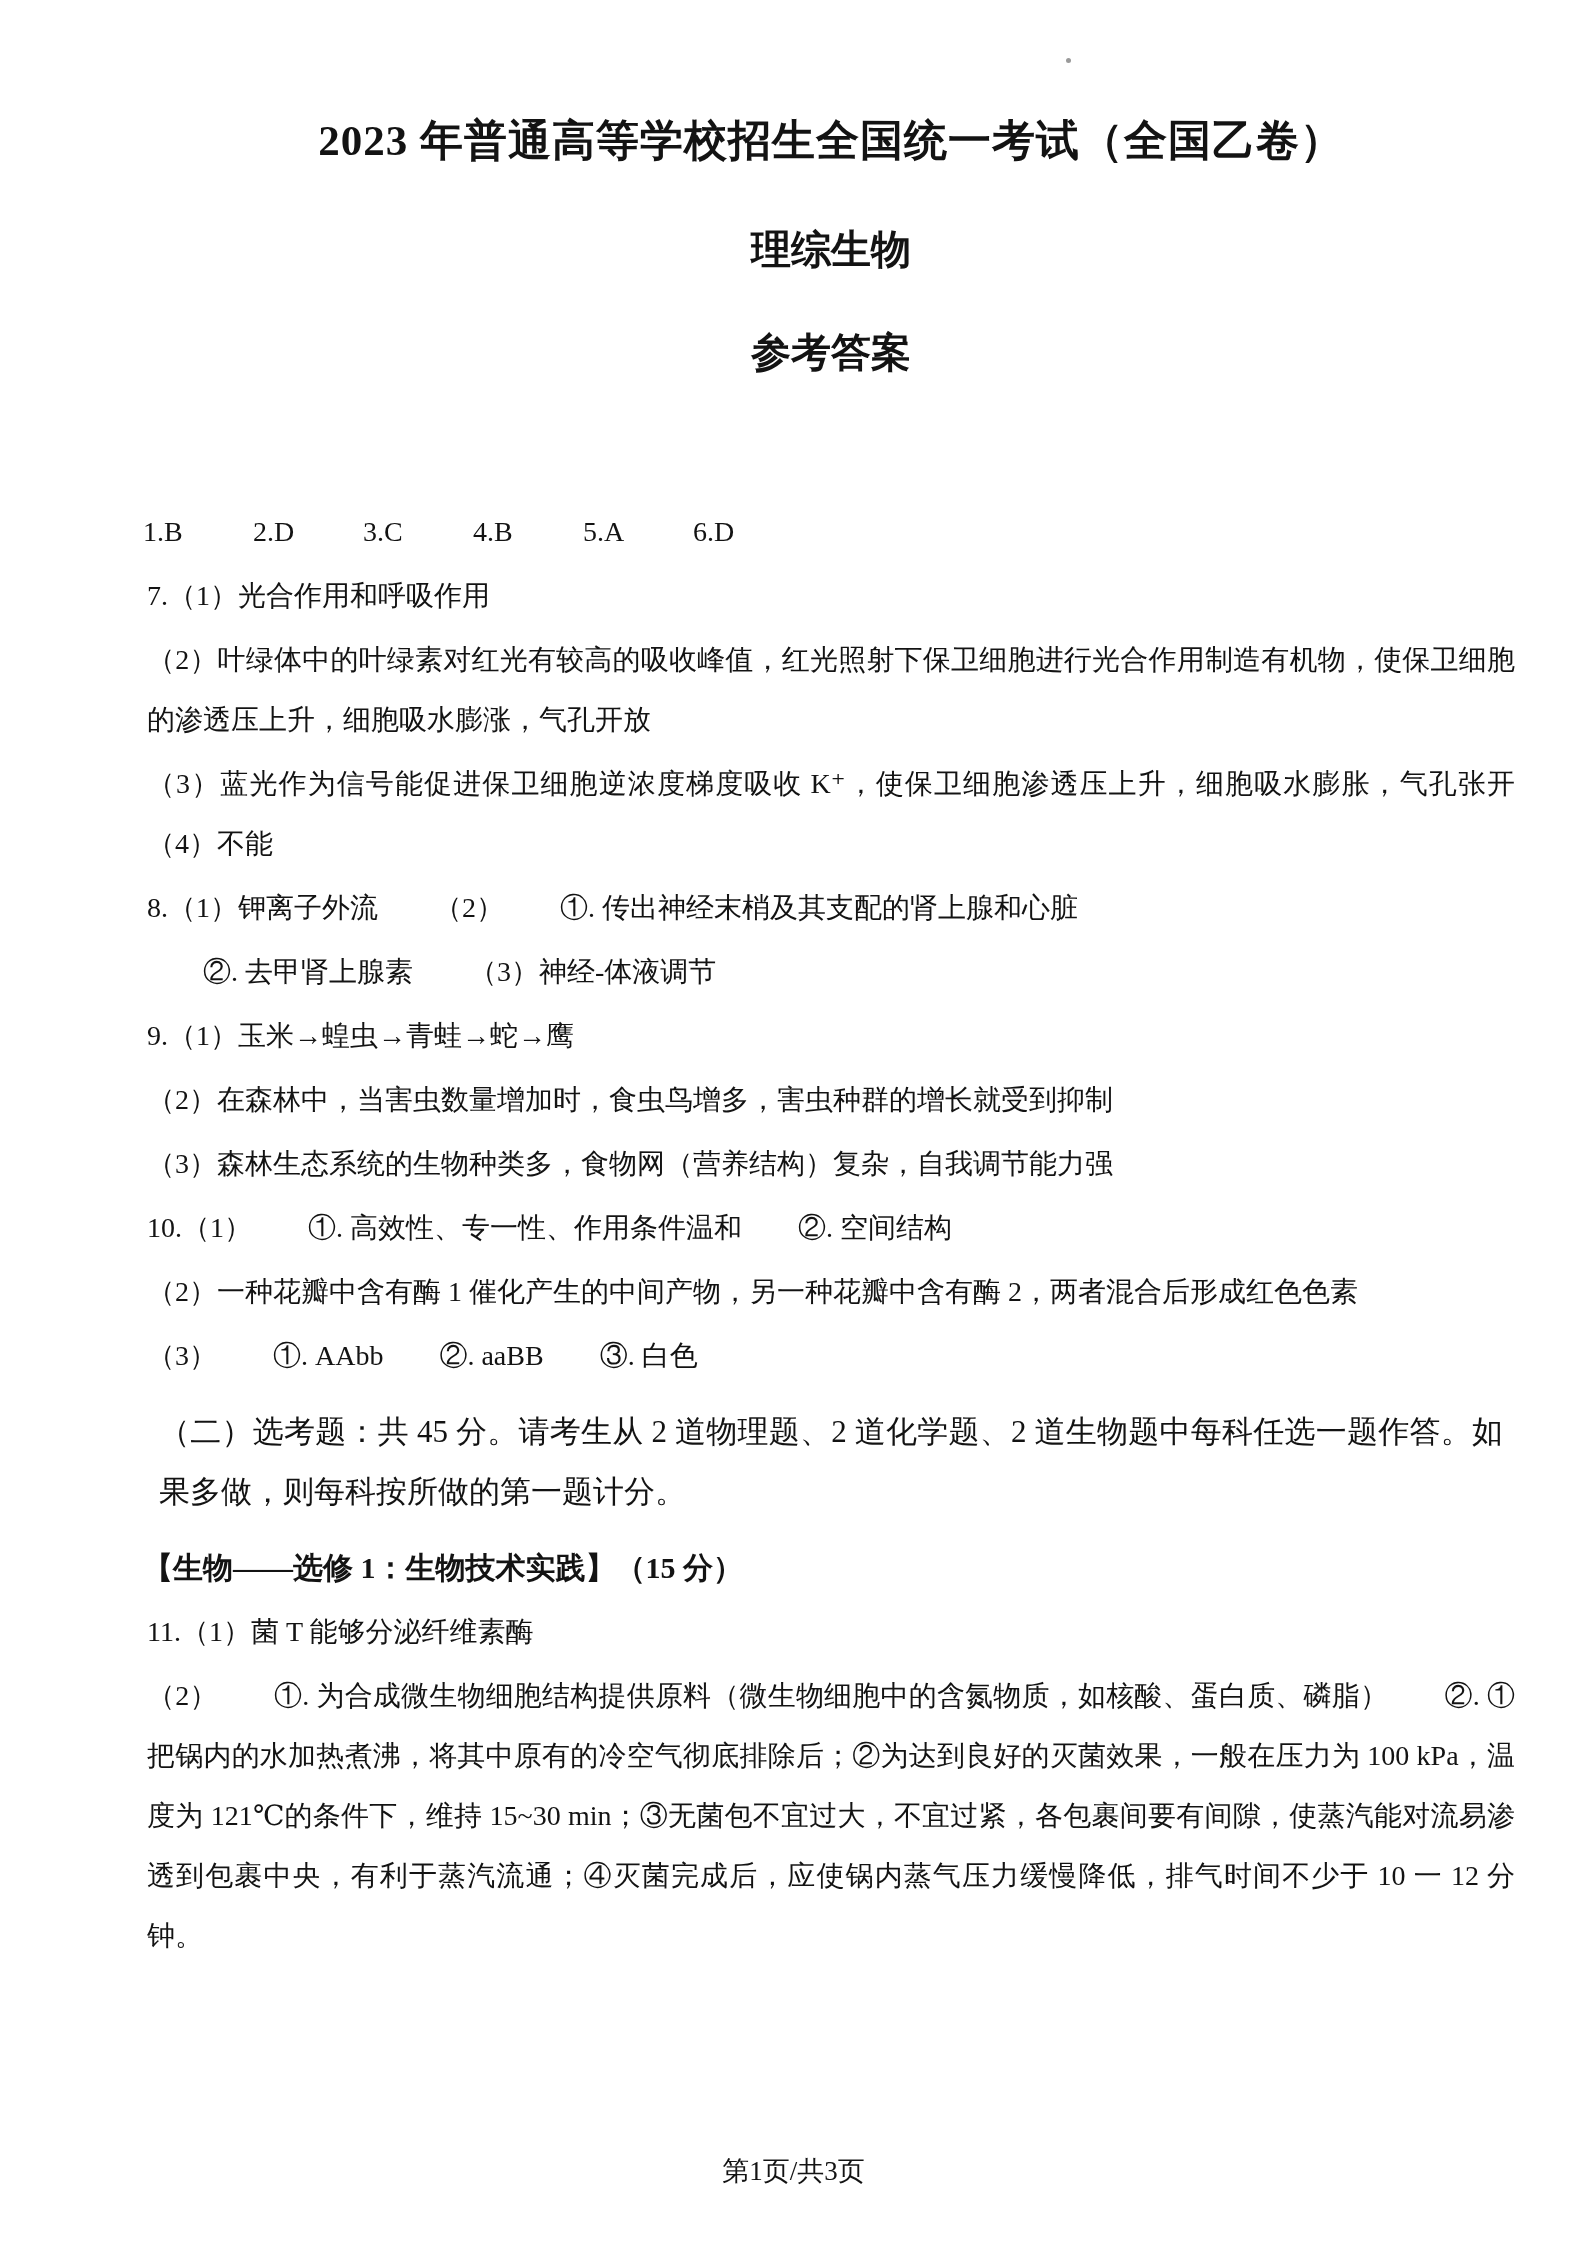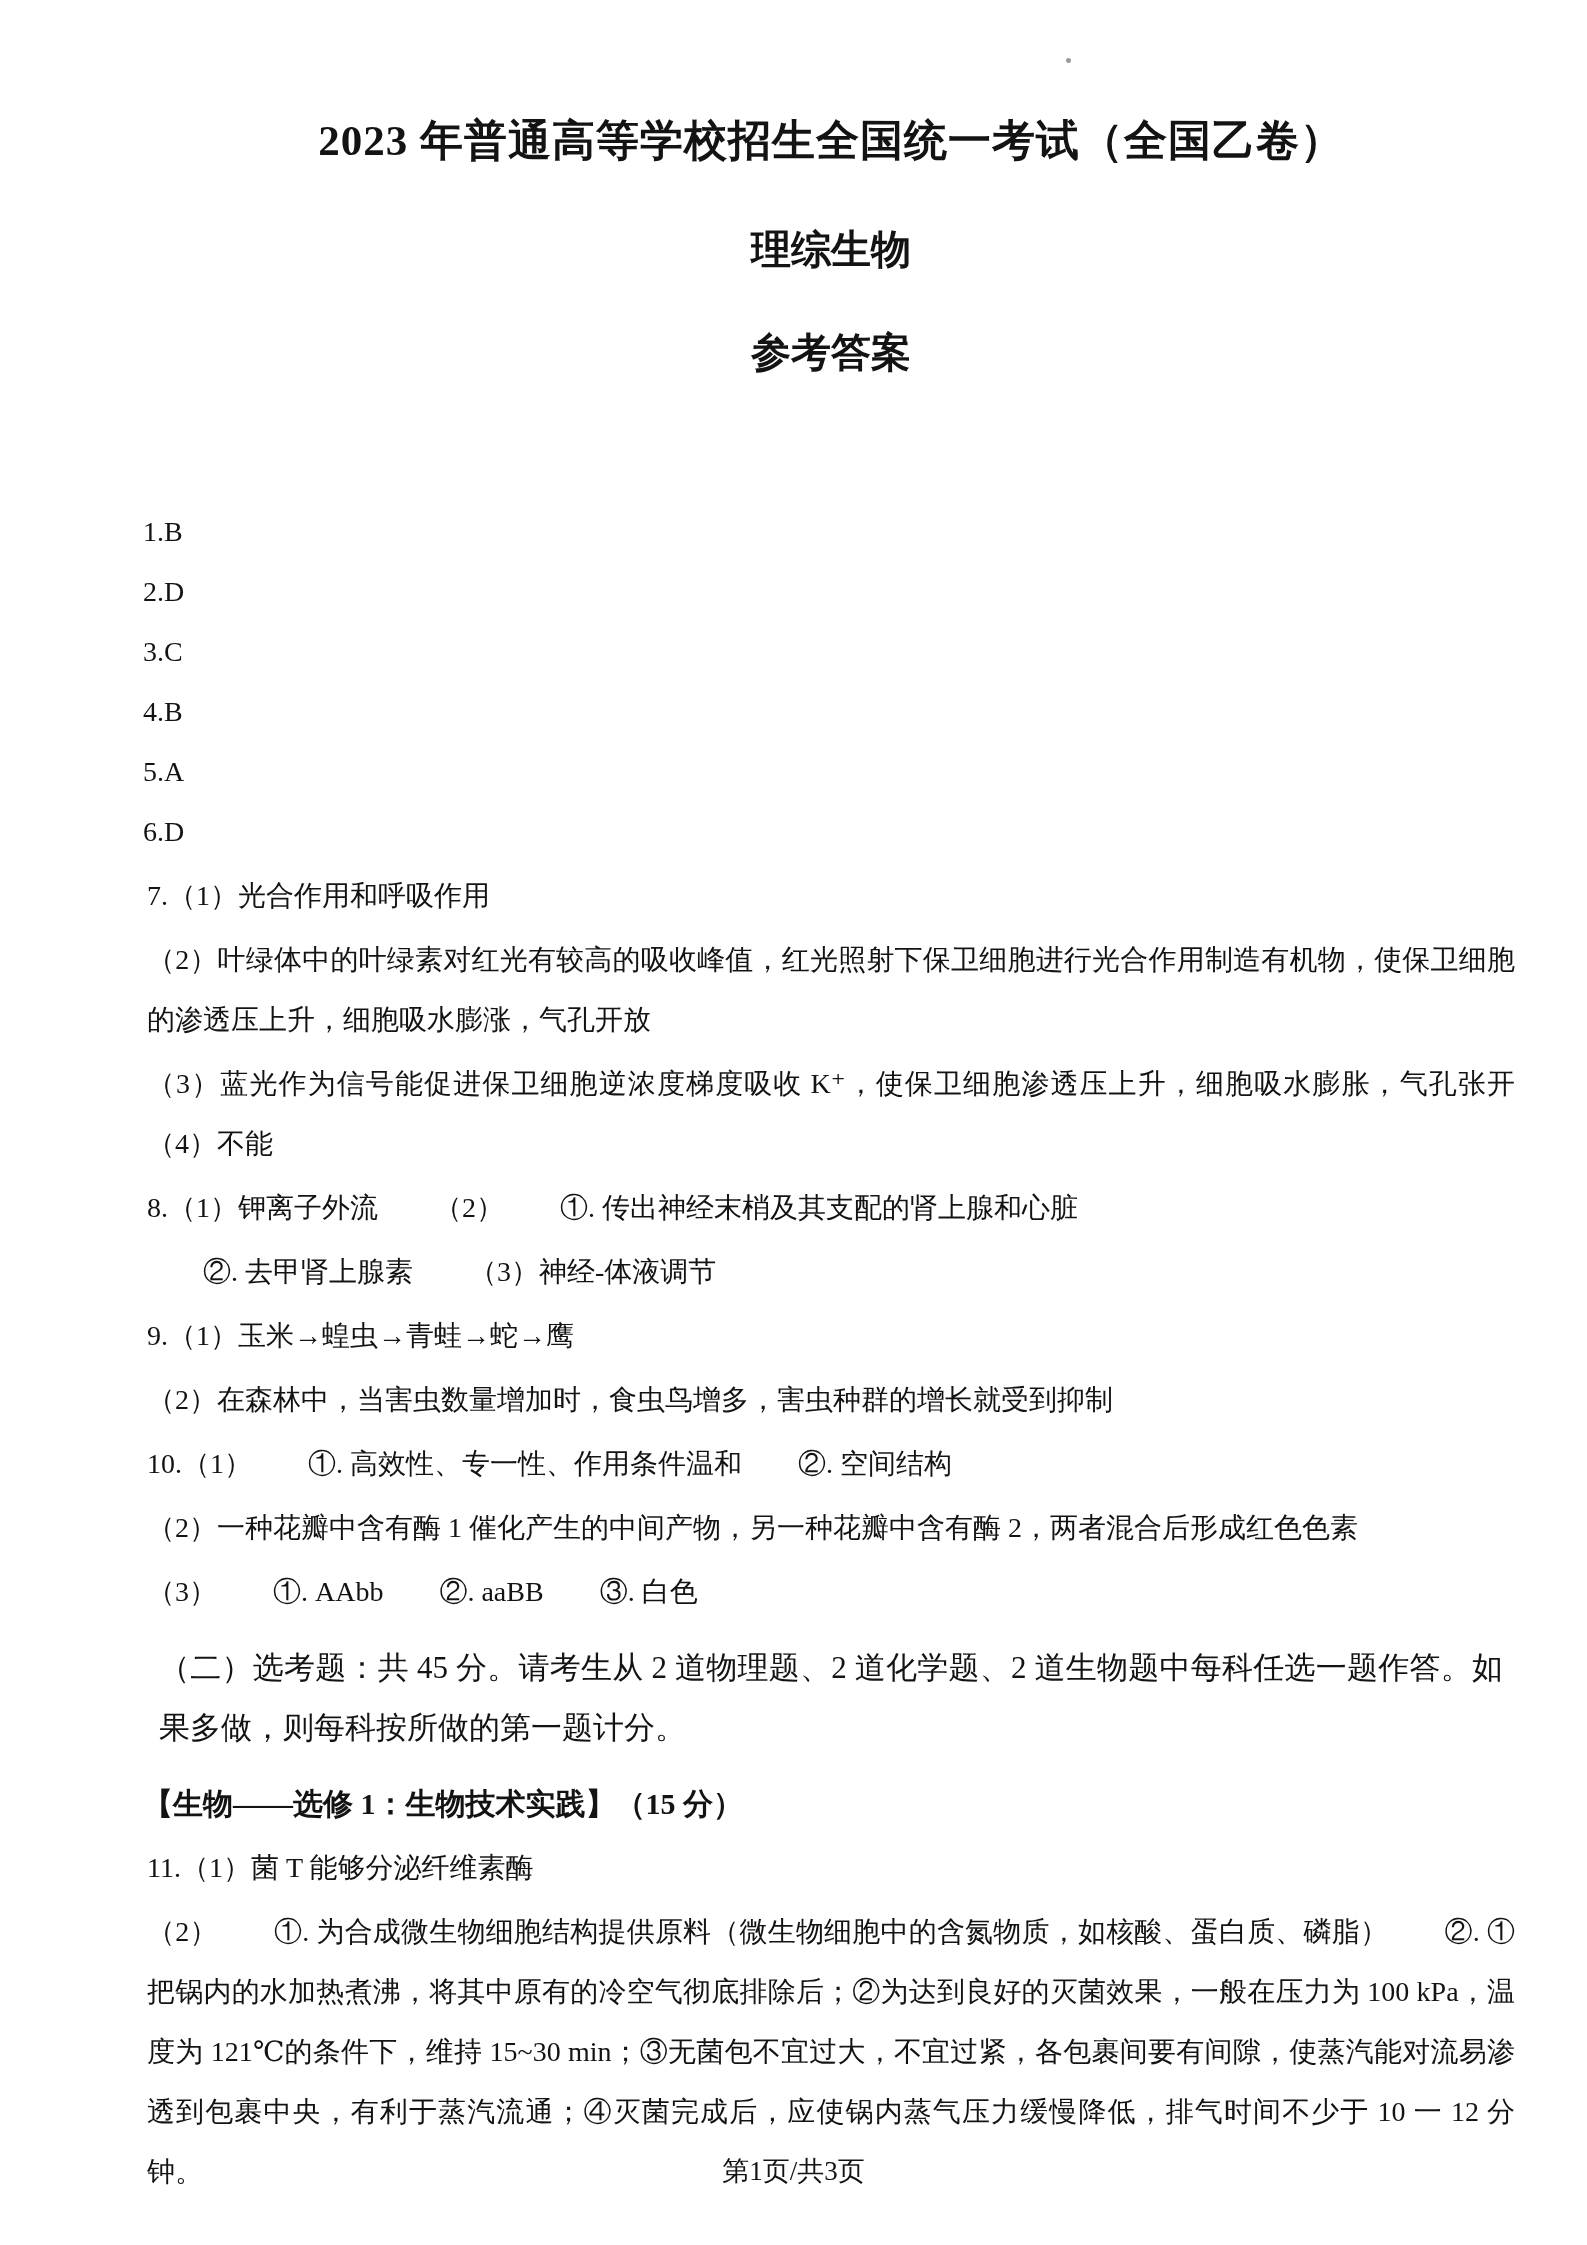--- a/index.html
+++ b/index.html
@@ -44,21 +44,20 @@
     margin: 48px 0 0 0;
     font-size: 40px;
     font-weight: bold;
     text-align: center;
   }
   .choice-row {
     margin-top: 122px;
     display: flex;
     font-size: 28px;
     line-height: 60px;
-    flex-direction: column;
   }
   .choice-row span { width: 110px; }
   p.body-line {
     margin: 4px;
     font-size: 28px;
     line-height: 60px;
     text-align: justify;
   }
   .space-before { margin-top: 58px; }
   .indent { padding-left: 56px; }
@@ -106,20 +105,21 @@
 
   <p class="body-line">7.（1）光合作用和呼吸作用</p>
   <p class="body-line">（2）叶绿体中的叶绿素对红光有较高的吸收峰值，红光照射下保卫细胞进行光合作用制造有机物，使保卫细胞的渗透压上升，细胞吸水膨涨，气孔开放</p>
   <p class="body-line space-before">（3）蓝光作为信号能促进保卫细胞逆浓度梯度吸收 K⁺，使保卫细胞渗透压上升，细胞吸水膨胀，气孔张开　　　（4）不能</p>
 
   <p class="body-line">8.（1）钾离子外流　　（2）　　①. 传出神经末梢及其支配的肾上腺和心脏</p>
   <p class="body-line indent">②. 去甲肾上腺素　　（3）神经-体液调节</p>
 
   <p class="body-line">9.（1）玉米→蝗虫→青蛙→蛇→鹰</p>
   <p class="body-line">（2）在森林中，当害虫数量增加时，食虫鸟增多，害虫种群的增长就受到抑制</p>
+  <p class="body-line">（3）森林生态系统的生物种类多，食物网（营养结构）复杂，自我调节能力强</p>
 
   <p class="body-line">10.（1）　　①. 高效性、专一性、作用条件温和　　②. 空间结构</p>
   <p class="body-line">（2）一种花瓣中含有酶 1 催化产生的中间产物，另一种花瓣中含有酶 2，两者混合后形成红色色素</p>
   <p class="body-line space-before">（3）　　①. AAbb　　②. aaBB　　③. 白色</p>
 
   <p class="bold-intro">（二）选考题：共 45 分。请考生从 2 道物理题、2 道化学题、2 道生物题中每科任选一题作答。如果多做，则每科按所做的第一题计分。</p>
   <p class="bold-heading">【生物——选修 1：生物技术实践】（15 分）</p>
 
   <p class="body-line">11.（1）菌 T 能够分泌纤维素酶</p>
   <p class="body-line">（2）　　①. 为合成微生物细胞结构提供原料（微生物细胞中的含氮物质，如核酸、蛋白质、磷脂）　　②. ①把锅内的水加热煮沸，将其中原有的冷空气彻底排除后；②为达到良好的灭菌效果，一般在压力为 100 kPa，温度为 121℃的条件下，维持 15~30 min；③无菌包不宜过大，不宜过紧，各包裹间要有间隙，使蒸汽能对流易渗透到包裹中央，有利于蒸汽流通；④灭菌完成后，应使锅内蒸气压力缓慢降低，排气时间不少于 10 一 12 分钟。</p>

